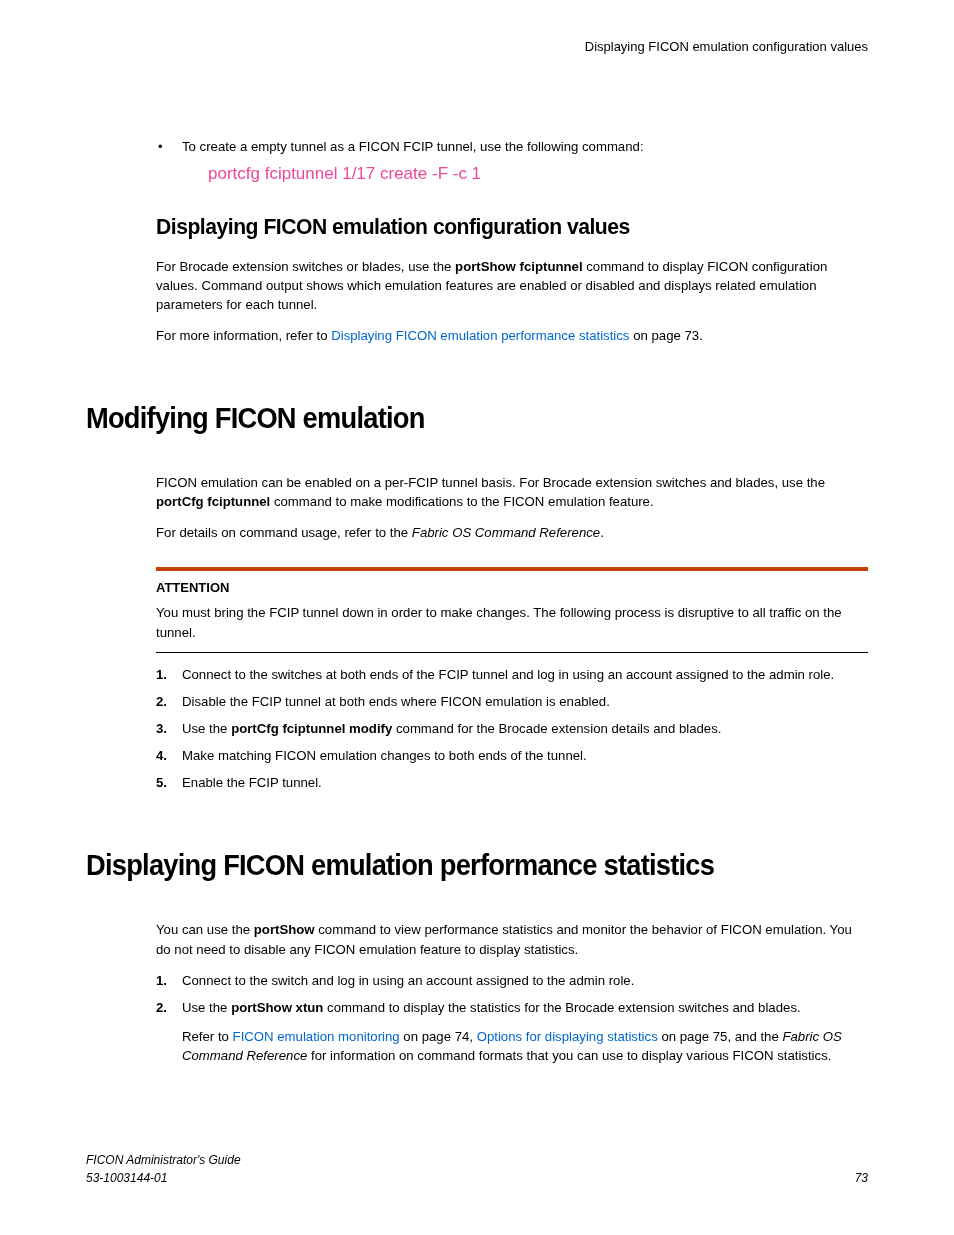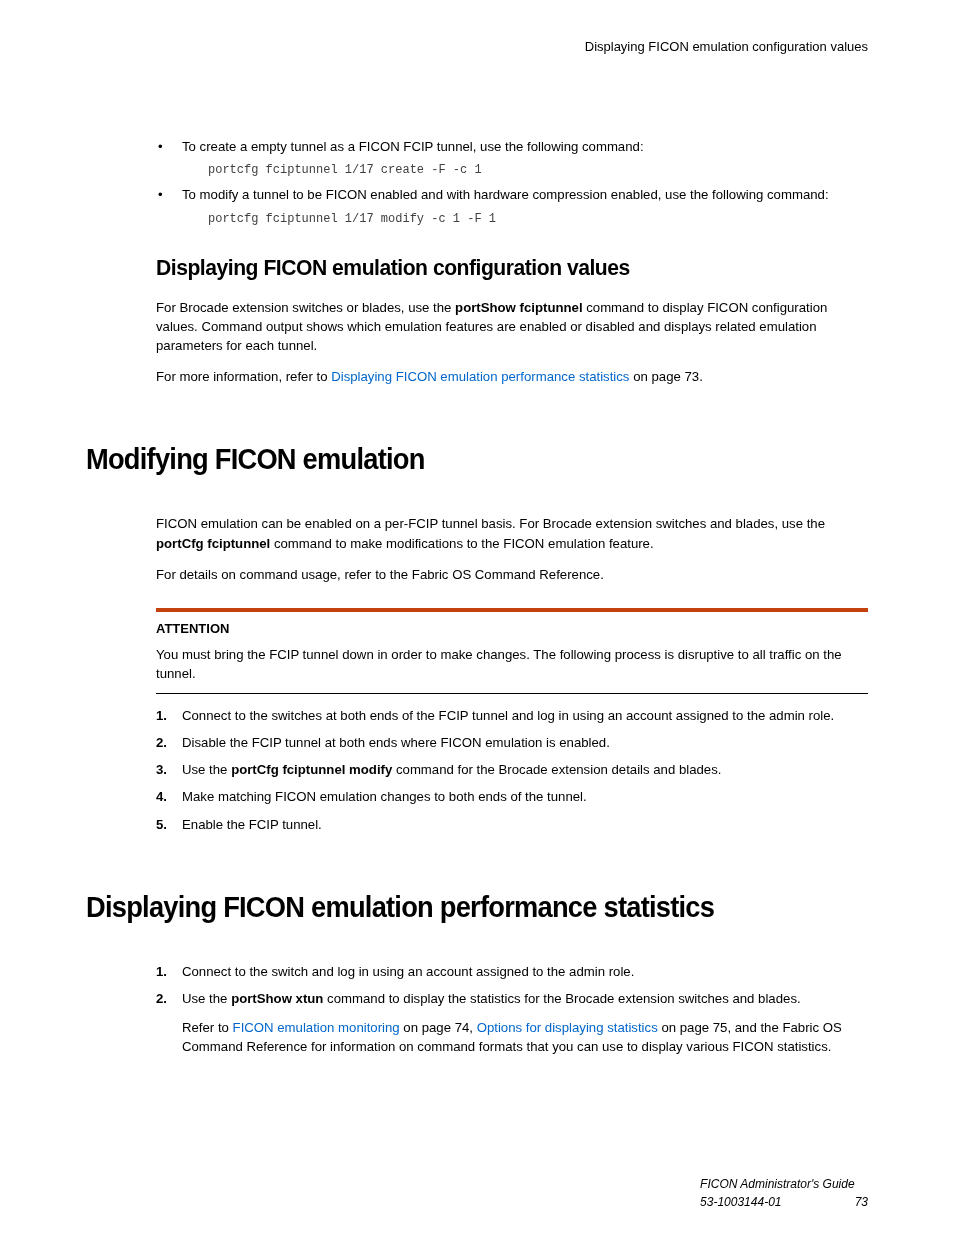--- a/index.html
+++ b/index.html
@@ -38,25 +38,25 @@
     padding-left: 26px;
     margin-bottom: 4px;
   }
   ul.bullets > li::before {
     content: "•";
     position: absolute;
     left: 2px;
     top: 0;
   }
   pre.code {
-    font-family: Liberation Mono, monospace;
-    font-size: 12px;
+    font-family: Liberation Sans, sans-serif;
+    font-size: 17px;
     margin: 6px 0 6px 26px;
     white-space: pre;
-    color: #404040;
+    color: #ec4899;
   }
   h2.subheading {
     font-family: Arial, Helvetica, sans-serif;
     font-weight: 700;
     font-size: 22px;
     margin: 24px 0 14px 0;
     letter-spacing: -0.5px;
     transform: scaleX(0.96);
     transform-origin: left;
   }
@@ -66,21 +66,21 @@
     font-size: 29px;
     margin: 52px 0 34px 0;
     letter-spacing: -0.8px;
     transform: scaleX(0.94);
     transform-origin: left;
   }
   p {
     margin: 0 0 12px 0;
   }
   .bold { font-weight: 700; }
-  .italic { }
+  .italic { font-style: italic; }
   a.link { color: #0066cc; text-decoration: none; }
   .attention-box {
     border-top: 4px solid #c2410c;
     border-bottom: 1px solid #000;
     padding: 8px 0 10px 0;
     margin: 24px 0 12px 0;
   }
   .attention-label {
     font-weight: 700;
     margin: 0 0 6px 0;
@@ -101,46 +101,42 @@
   ol.steps > li::before {
     content: counter(step) ".";
     position: absolute;
     left: 0;
     top: 0;
     font-weight: 700;
   }
   .li-body { margin-top: 10px; }
   .footer {
     position: absolute;
-    bottom: 24px;
+    bottom: 48px;
     left: 86px;
     right: 86px;
     font-style: italic;
     font-size: 12px;
     display: flex;
-    justify-content: flex-end;
+    justify-content: space-between;
     align-items: flex-end;
   }
   .footer .pagenum { font-style: italic; }
 </style>
 </head>
 <body>
 
 <div class="page">
   <div class="running-head">Displaying FICON emulation configuration values</div>
 
   <div class="content-block">
     <ul class="bullets">
       <li>
         <span>To create a empty tunnel as a FICON FCIP tunnel, use the following command:</span>
         <pre class="code">portcfg fciptunnel 1/17 create -F -c 1</pre>
-      </li>
-      <li>
-        <span>To modify a tunnel to be FICON enabled and with hardware compression enabled, use the following command:</span>
-        <pre class="code">portcfg fciptunnel 1/17 modify -c 1 -F 1</pre>
       </li>
     </ul>
 
     <h2 class="subheading">Displaying FICON emulation configuration values</h2>
 
     <p>
       <span>For Brocade extension switches or blades, use the </span><span class="bold">portShow fciptunnel</span><span> command to display FICON configuration values. Command output shows which emulation features are enabled or disabled and displays related emulation parameters for each tunnel.</span>
     </p>
     <p>
       <span>For more information, refer to </span><a class="link" href="#">Displaying FICON emulation performance statistics</a><span> on page 73.</span>
@@ -169,20 +165,23 @@
         <span>Use the </span><span class="bold">portCfg fciptunnel modify</span><span> command for the Brocade extension details and blades.</span>
       </li>
       <li><span>Make matching FICON emulation changes to both ends of the tunnel.</span></li>
       <li><span>Enable the FCIP tunnel.</span></li>
     </ol>
   </div>
 
   <h1 class="heading">Displaying FICON emulation performance statistics</h1>
 
   <div class="content-block">
+    <p>
+      <span>You can use the </span><span class="bold">portShow</span><span> command to view performance statistics and monitor the behavior of FICON emulation. You do not need to disable any FICON emulation feature to display statistics.</span>
+    </p>
 
     <ol class="steps">
       <li><span>Connect to the switch and log in using an account assigned to the admin role.</span></li>
       <li>
         <span>Use the </span><span class="bold">portShow xtun</span><span> command to display the statistics for the Brocade extension switches and blades.</span>
         <p class="li-body">
           <span>Refer to </span><a class="link" href="#">FICON emulation monitoring</a><span> on page 74, </span><a class="link" href="#">Options for displaying statistics</a><span> on page 75, and the </span><span class="italic">Fabric OS Command Reference</span><span> for information on command formats that you can use to display various FICON statistics.</span>
         </p>
       </li>
     </ol>

